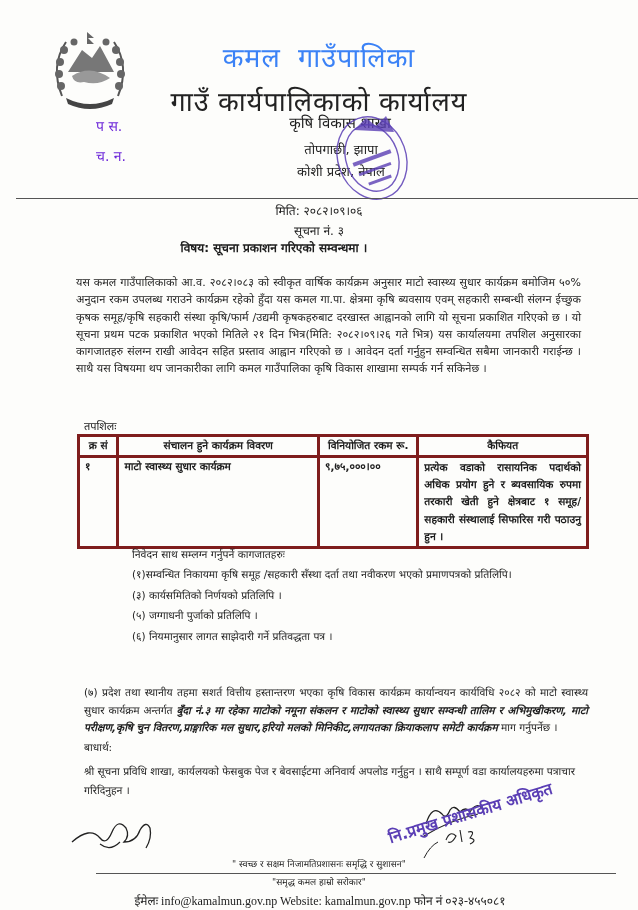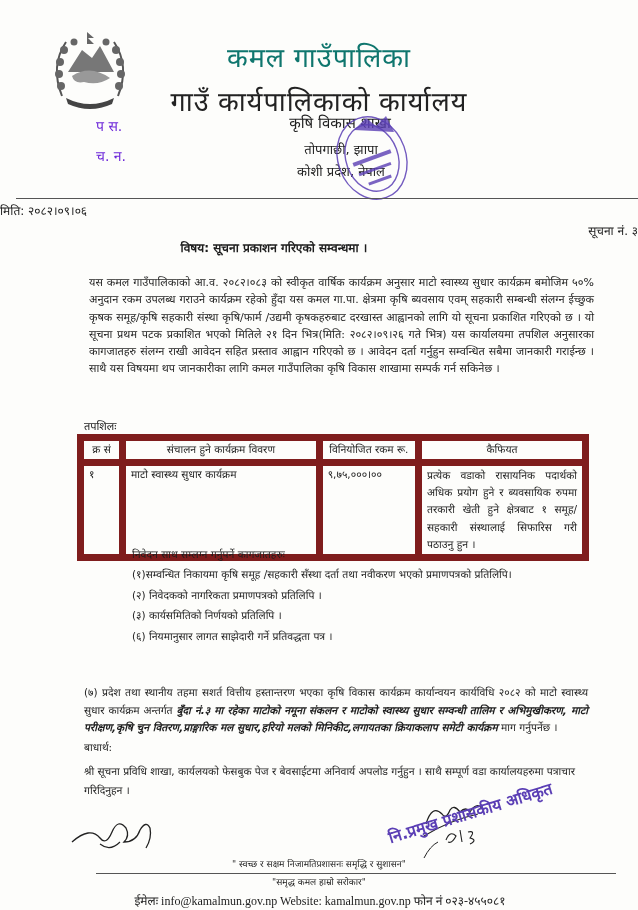--- a/index.html
+++ b/index.html
@@ -2,33 +2,33 @@
 <html><head>
 <meta charset="utf-8">
 <style>
   html, body { margin:0; padding:0; }
   body {
     width:638px; height:910px; background:#fdfdfb; position:relative; overflow:hidden;
     font-family:"DejaVu Serif", serif; color:#1d1d1d;
   }
   .abs { position:absolute; }
   .logo { left:44px; top:26px; width:92px; height:90px; }
-  .h1 { left:0; width:638px; text-align:center; top:38px; font-family:Liberation Sans, sans-serif; font-size:27px; color:#0f766e; letter-spacing:1px; }
+  .h1 { left:0; width:638px; text-align:center; top:38px; font-family:Liberation Mono, monospace; font-size:27px; color:#3b82f6; letter-spacing:1px; }
   .h2 { left:0; width:638px; text-align:center; top:82px; font-family:Liberation Sans, sans-serif; font-size:27px; color:#222; letter-spacing:1px; }
   .ref { left:96px; font-size:14px; color:#6d28d9; font-family:"DejaVu Sans", sans-serif; }
   .branch { left:0; width:680px; text-align:center; font-size:15px; color:#222; font-family:"DejaVu Sans", sans-serif; }
   .addr { width:638px; text-align:center; font-size:13px; color:#222; font-family:"DejaVu Sans", sans-serif; }
   .hr1 { left:16px; width:622px; top:198px; height:1px; background:#555; }
-  .date { left:0; width:638px; top:202px; font-size:12px; font-family:"DejaVu Sans", sans-serif; }
-  .notice-no { left:0; width:638px; top:222px; text-align:right; font-size:12px; font-family:"DejaVu Sans", sans-serif; }
+  .date { left:0; width:638px; top:202px; text-align:center; font-size:12px; font-family:"DejaVu Sans", sans-serif; }
+  .notice-no { left:0; width:638px; top:222px; text-align:center; font-size:12px; font-family:"DejaVu Sans", sans-serif; }
   .subject { left:0; width:548px; top:239px; text-align:center; font-size:12px; font-weight:bold; font-family:"DejaVu Sans", sans-serif; }
-  .para { left:89px; width:505px; top:274px; font-size:11px; line-height:17.3px; text-align:justify; font-family:"DejaVu Sans", sans-serif; }
+  .para { left:76px; width:505px; top:274px; font-size:11px; line-height:17.3px; text-align:justify; font-family:"DejaVu Sans", sans-serif; }
   .lbl { left:84px; font-size:11px; font-family:"DejaVu Sans", sans-serif; }
   table.detail { position:absolute; left:77px; top:434px; width:512px; border-collapse:collapse; font-size:10.5px; font-family:"DejaVu Sans", sans-serif; }
-  table.detail th, table.detail td { border:7px solid #7f1d1d; padding:1px 5px; vertical-align:top; font-weight:normal; }
+  table.detail th, table.detail td { border:3px solid #7f1d1d; padding:1px 5px; vertical-align:top; font-weight:bold; }
   table.detail th { text-align:center; height:16px; }
   .c1 { width:24px; } .c2 { width:175px; } .c3 { width:80px; } .c4 { width:146px; }
   td.remarks { text-align:justify; line-height:17.2px; }
   .docs { left:84px; width:510px; top:544px; font-size:10.5px; line-height:20.4px; font-family:"DejaVu Sans", sans-serif; }
   .docs div { white-space:nowrap;padding-left:48px; }
   .item7 { left:84px; width:504px; top:684px; font-size:10.5px; line-height:17.6px; text-align:justify; font-family:"DejaVu Sans", sans-serif; }
   .item7 b { font-weight:bold;font-style:italic; }
   .cc-lbl { left:84px; top:740px; font-size:10.5px; font-family:"DejaVu Sans", sans-serif; }
   .cc { left:84px; width:510px; top:762px; font-size:10.5px; line-height:19px; font-family:"DejaVu Sans", sans-serif; }
   .slogan1 { left:0; width:638px; top:857px; text-align:center; font-size:9px; font-family:"DejaVu Serif", serif; }
@@ -114,22 +114,22 @@
       <td class="c2">माटो स्वास्थ्य सुधार कार्यक्रम</td>
       <td class="c3">९,७५,०००।००</td>
       <td class="c4 remarks">प्रत्येक वडाको रासायनिक पदार्थको अधिक प्रयोग हुने र ब्यवसायिक रुपमा तरकारी खेती हुने क्षेत्रबाट १ समूह/सहकारी संस्थालाई सिफारिस गरी पठाउनु हुन ।</td>
     </tr>
   </tbody>
 </table>
 
 <div class="abs docs">
   <div>निवेदन साथ सम्लग्न गर्नुपर्ने कागजातहरुः</div>
   <div> (१)सम्वन्धित निकायमा कृषि समूह /सहकारी सँस्था दर्ता तथा नवीकरण भएको प्रमाणपत्रको प्रतिलिपि।</div>
-  <div>(२) निवेदकको नागरिकता प्रमाणपत्रको प्रतिलिपि ।</div>
   <div>(३) कार्यसमितिको निर्णयको प्रतिलिपि ।</div>
+  <div>(५) जग्गाधनी पुर्जाको प्रतिलिपि ।</div>
   <div>(६) नियमानुसार लागत साझेदारी गर्ने प्रतिवद्धता पत्र ।</div>
 </div>
 
 <div class="abs item7"><span>(७) प्रदेश तथा स्थानीय तहमा सशर्त वित्तीय हस्तान्तरण भएका कृषि विकास कार्यक्रम कार्यान्वयन कार्यविधि २०८२ को माटो स्वास्थ्य सुधार कार्यक्रम अन्तर्गत </span><b>बुँदा नं.३ मा रहेका माटोको नमूना संकलन र माटोको स्वास्थ्य सुधार सम्वन्धी तालिम र अभिमुखीकरण, माटो परीक्षण,कृषि चुन वितरण,प्राङ्गारिक मल सुधार,हरियो मलको मिनिकीट,लगायतका  क्रियाकलाप समेटी कार्यक्रम</b><span> माग गर्नुपर्नेछ ।</span></div>
 
 <div class="abs cc-lbl">बाधार्थ:</div>
 <div class="abs cc">श्री सूचना प्रविधि शाखा, कार्यलयको फेसबुक पेज र बेवसाईटमा अनिवार्य अपलोड गर्नुहुन । साथै सम्पूर्ण वडा कार्यालयहरुमा पत्राचार गरिदिनुहन ।</div>
 
 <svg class="abs sig-left" viewBox="0 0 90 44">
   <path d="M2 30 Q20 14 30 26 Q36 34 42 20 Q48 6 56 16 Q60 24 54 30 Q66 30 70 18 Q76 8 80 16 Q82 26 76 36" fill="none" stroke="#222" stroke-width="1.3"></path>

